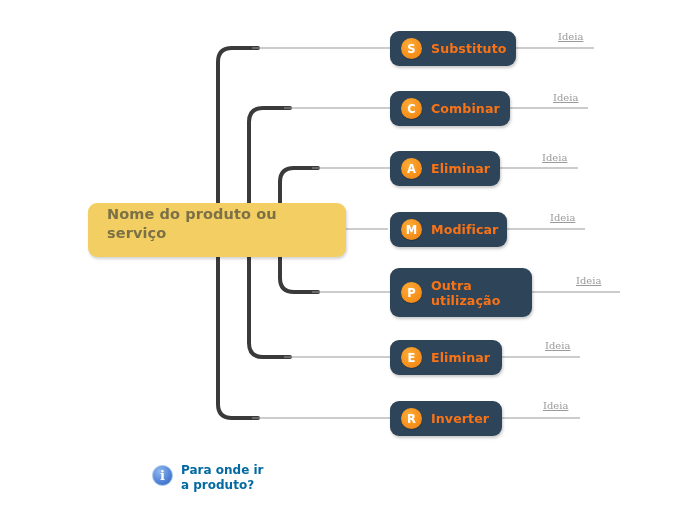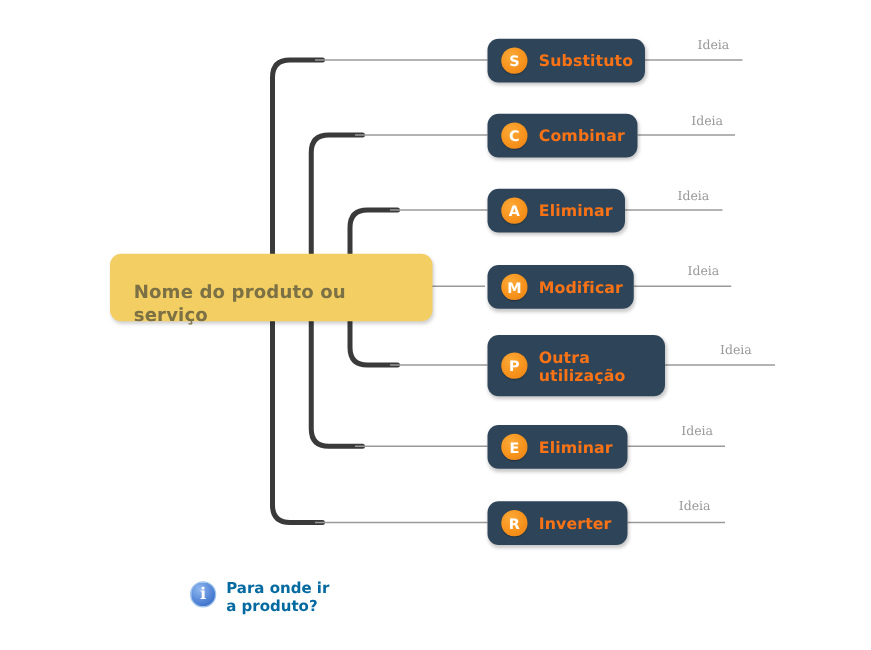--- a/index.html
+++ b/index.html
@@ -32,21 +32,21 @@
   
   .central-node {
     position: absolute;
     left: 88px;
     top: 203px;
     width: 258px;
     height: 54px;
     background: #f3cf63;
     border-radius: 9px;
     box-sizing: border-box;
-    padding: 22px 16px 0 19px;
+    padding: 2px 16px 0 19px;
     box-shadow: 1px 2px 3px rgba(0,0,0,0.18);
     z-index: 5;
   }
   .central-node .title {
     color: #7c7045;
     font-size: 14.5px;
     font-weight: bold;
     line-height: 19px;
     letter-spacing: 0.1px;
   }
@@ -87,20 +87,21 @@
   }
 
   
   .idea-label {
     position: absolute;
     color: #9a9a9a;
     font-family: "DejaVu Serif", serif;
     font-size: 10px;
     z-index: 3;
     white-space: nowrap;
+    text-decoration: underline;
   }
 
   
   .footer-note {
     position: absolute;
     left: 152px;
     top: 463px;
     display: flex;
     align-items: flex-start;
     z-index: 6;

